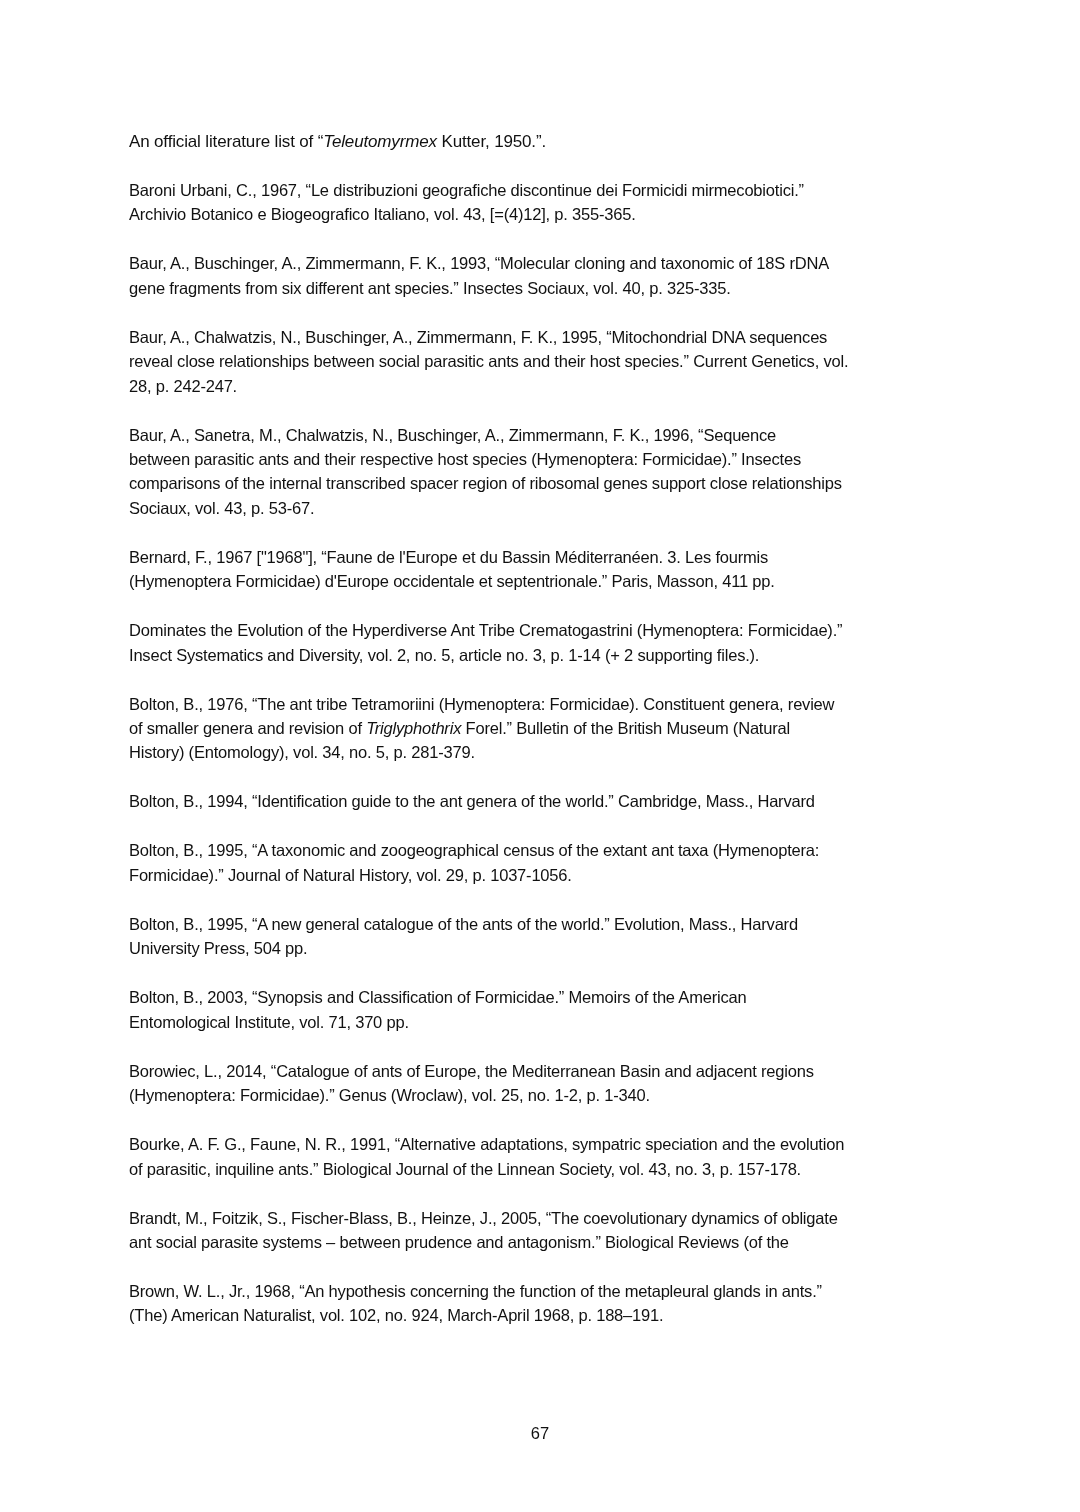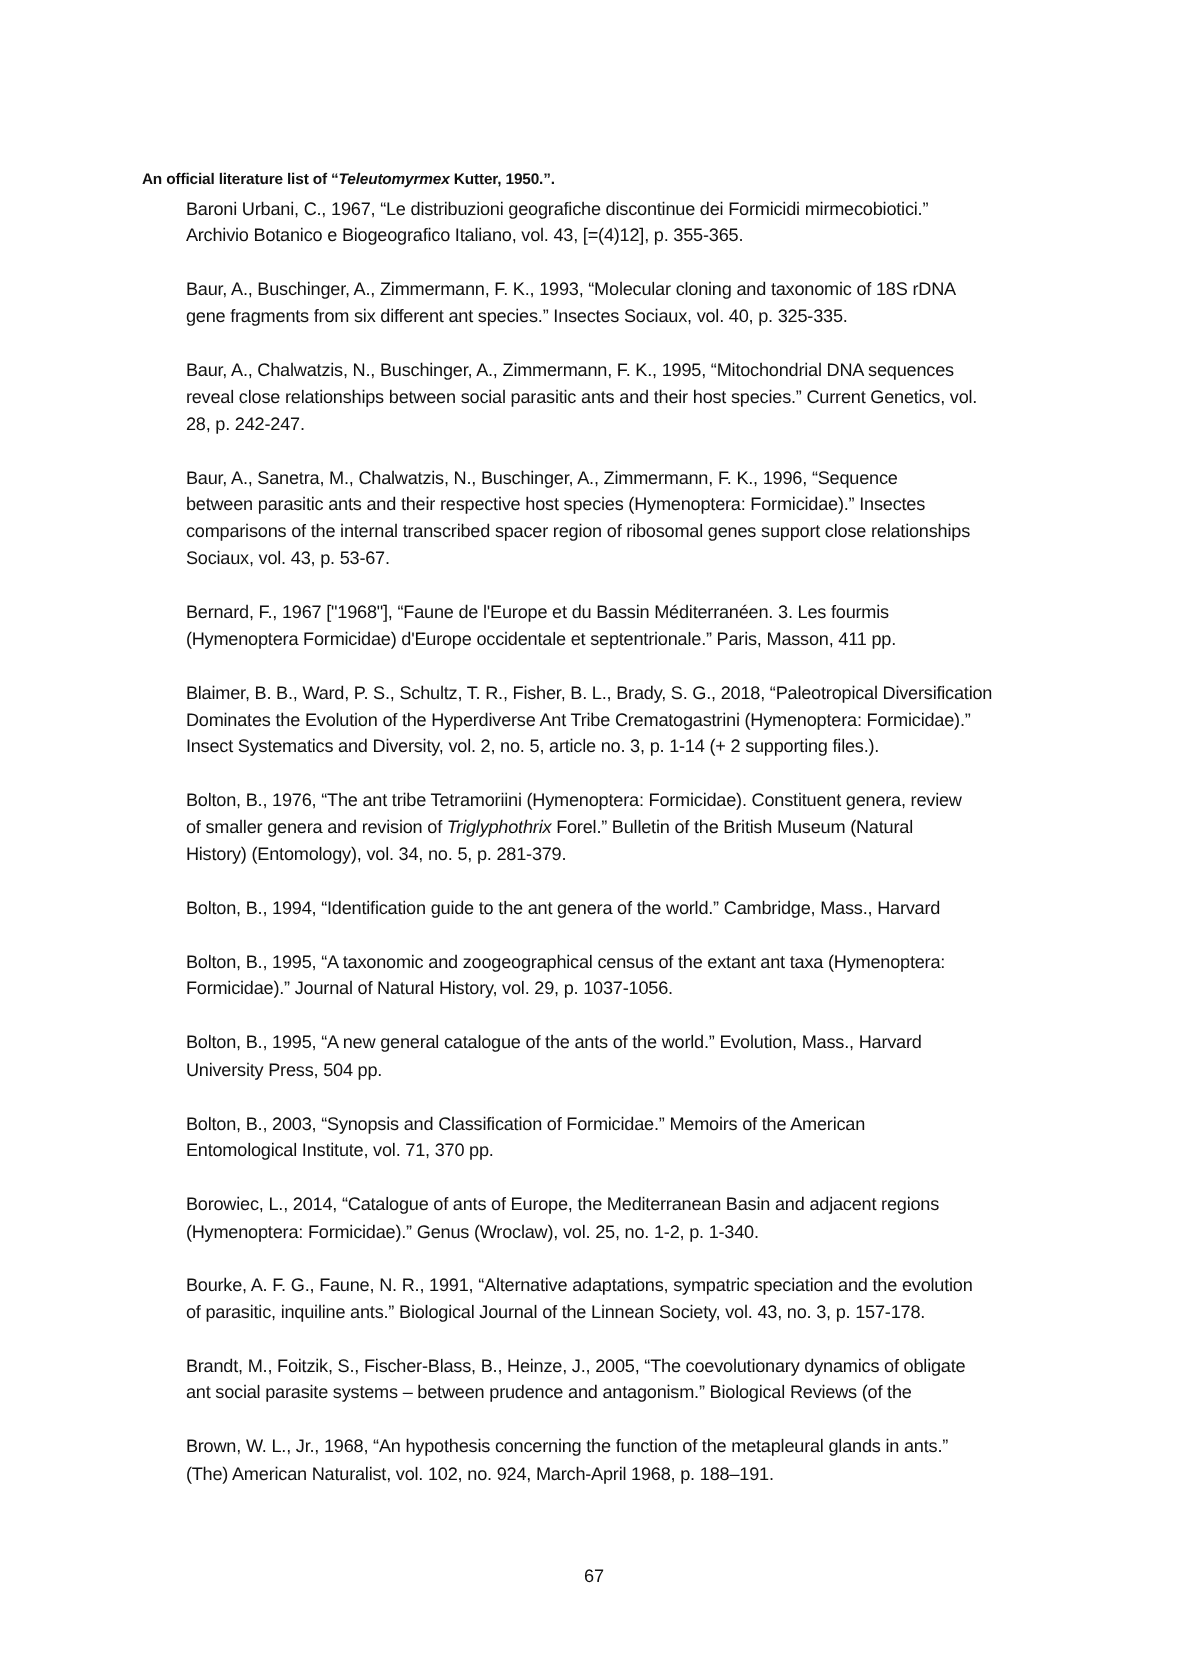--- a/index.html
+++ b/index.html
@@ -19,33 +19,31 @@
       position: absolute;
       left: 0; top: 0;
       width: 1080px;
       height: 1512px;
       background: #ffffff;
     }
     .title {
       position: absolute;
       left: 129px;
       top: 130px;
-      font-size: 14px;
-      font-weight: bold;
+      font-size: 17px;
+      font-weight: normal;
       white-space: nowrap;
       letter-spacing: -0.15px;
       line-height: 24px;
-      margin-top: 20px;
     }
     .refs {
       position: absolute;
       left: 129px;
       top: 178px;
       width: 830px;
-      margin-left: 40px;
     }
     .ref {
       font-size: 16.5px;
       line-height: 24.4px;
       margin: 0 0 24.6px 0;
       letter-spacing: -0.2px;
     }
     .ref .line {
       display: block;
       white-space: nowrap;
@@ -92,21 +90,20 @@
       <span class="line">comparisons of the internal transcribed spacer region of ribosomal genes support close relationships</span>
       <span class="line">Sociaux, vol. 43, p. 53-67.</span>
     </p>
 
     <p class="ref">
       <span class="line">Bernard, F., 1967 ["1968"], “Faune de l'Europe et du Bassin Méditerranéen. 3. Les fourmis</span>
       <span class="line">(Hymenoptera Formicidae) d'Europe occidentale et septentrionale.” Paris, Masson, 411 pp.</span>
     </p>
 
     <p class="ref">
-      <span class="line">Blaimer, B. B., Ward, P. S., Schultz, T. R., Fisher, B. L., Brady, S. G., 2018, “Paleotropical Diversification</span>
       <span class="line">Dominates the Evolution of the Hyperdiverse Ant Tribe Crematogastrini (Hymenoptera: Formicidae).”</span>
       <span class="line">Insect Systematics and Diversity, vol. 2, no. 5, article no. 3, p. 1-14 (+ 2 supporting files.).</span>
     </p>
 
     <p class="ref">
       <span class="line">Bolton, B., 1976, “The ant tribe Tetramoriini (Hymenoptera: Formicidae). Constituent genera, review</span>
       <span class="line"><span>of smaller genera and revision of </span><i>Triglyphothrix</i><span> Forel.” Bulletin of the British Museum (Natural</span></span>
       <span class="line">History) (Entomology), vol. 34, no. 5, p. 281-379.</span>
     </p>
 

